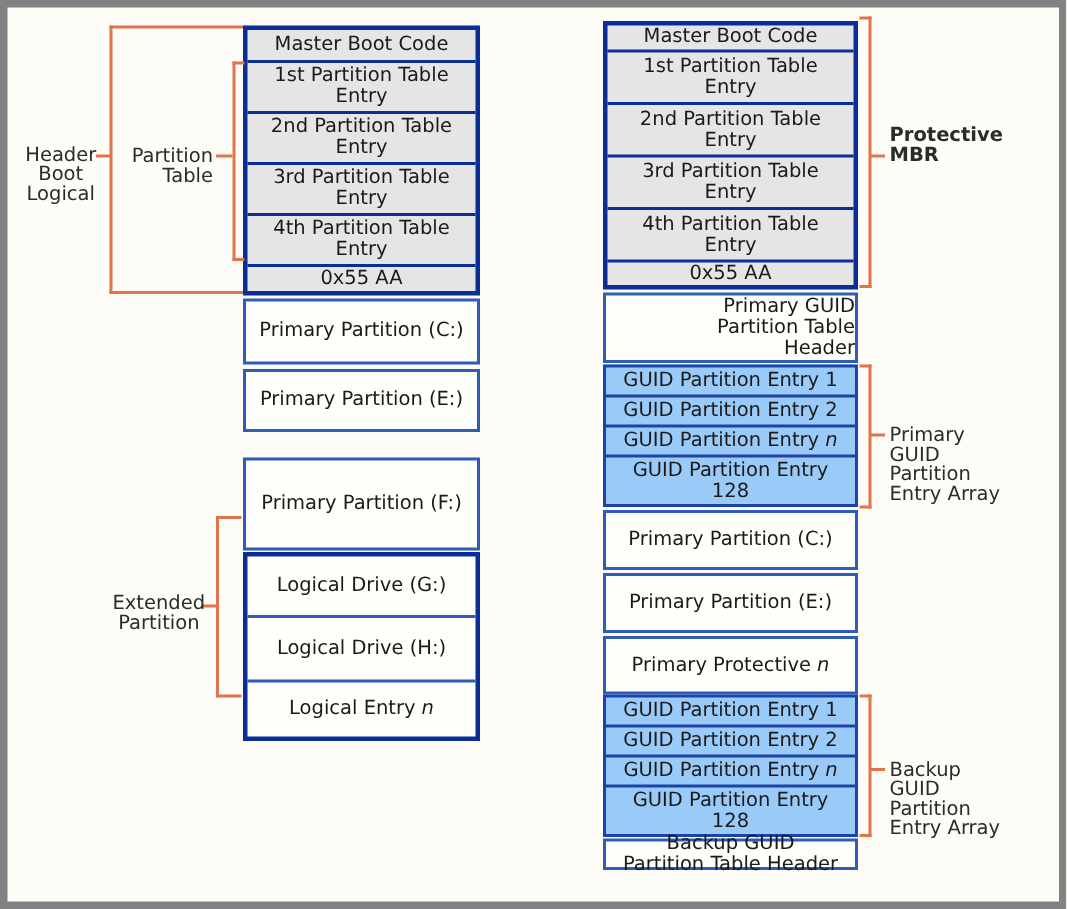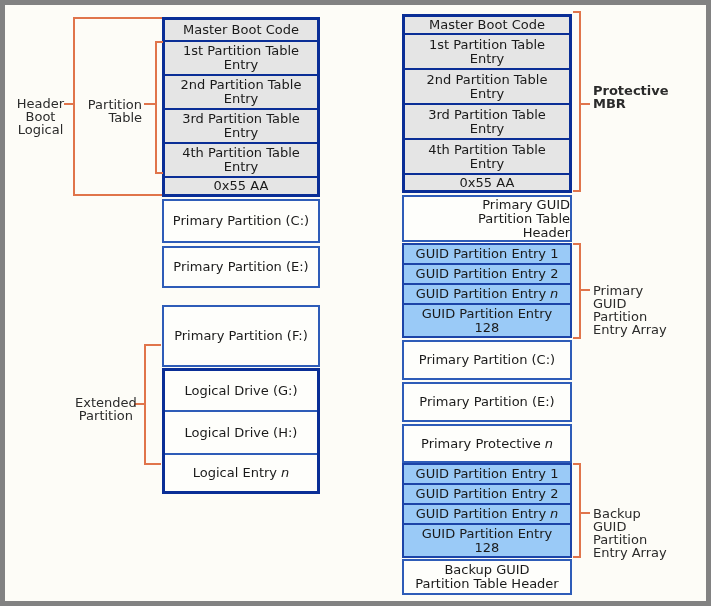--- a/index.html
+++ b/index.html
@@ -186,21 +186,21 @@
     </div>
     <div class="row sep-guid" style="height:20px;">
       <span><span>GUID Partition Entry</span><span class="ital">n</span></span>
     </div>
     <div class="row sep-guid" style="height:33px;">
       <span class="ln">GUID Partition Entry</span>
       <span class="ln">128</span>
     </div>
   </div>
 
-  <div class="abs wblock" style="left:402px; top:559px; width:170px; height:36px;">
+  <div class="abs wblock" style="left:402px; top:559px; width:170px; height:21px;">
     <span class="ln">Backup GUID</span>
     <span class="ln">Partition Table Header</span>
   </div>
 
   <div class="abs bracket-r" style="left:573px; top:11px; width:8px; height:181px;"></div>
   <div class="abs dash" style="left:580px; top:103px; width:10px;"></div>
 
   <div class="abs bracket-r" style="left:573px; top:243px; width:8px; height:96px;"></div>
   <div class="abs dash" style="left:580px; top:289px; width:10px;"></div>
 

